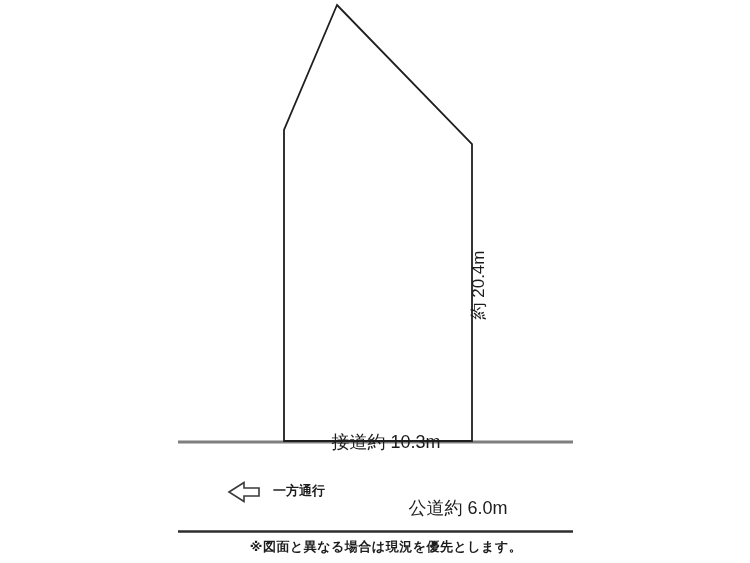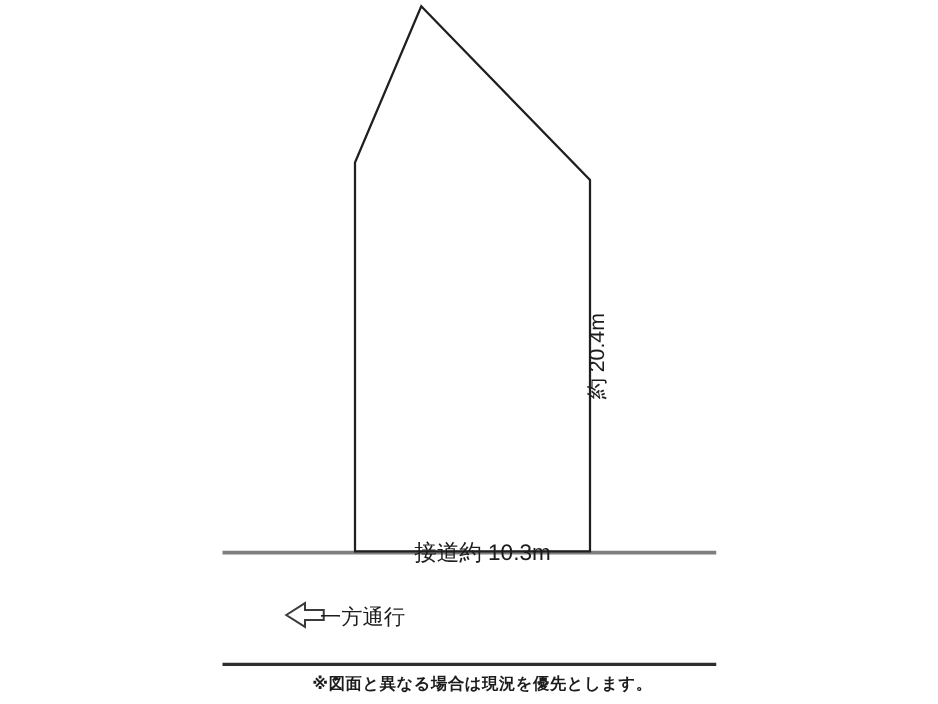--- a/index.html
+++ b/index.html
@@ -34,23 +34,24 @@
     transform: translateX(-50%);
     font-size: 18px;
   }
   .depth-label {
     left: 478px;
     top: 285px;
     transform: translate(-50%, -50%) rotate(-90deg);
     font-size: 17px;
   }
   .oneway-label {
-    left: 256px;
+    left: 273px;
     top: 482px;
-    font-size: 17px;
+    font-size: 13px;
+    font-weight: bold;
   }
   .road-width-label {
     left: 458px;
     top: 496px;
     transform: translateX(-50%);
     font-size: 18px;
   }
   .note-label {
     left: 386px;
     top: 538px;
@@ -75,16 +76,17 @@
 
     <polygon points="229,492 244,482.5 244,488 259,488 259,496 244,496 244,501.5" fill="#ffffff" stroke-width="1.6" stroke="#3a3a3a"></polygon>
   </svg>
 
   <div class="label frontage-label">接道約 10.3m</div>
 
   <div class="label depth-label">約 20.4m</div>
 
   <div class="label oneway-label">一方通行</div>
 
+  <div class="label road-width-label">公道約 6.0m</div>
 
   <div class="label note-label">※図面と異なる場合は現況を優先とします。</div>
 
 </div>
 
 </body></html>

